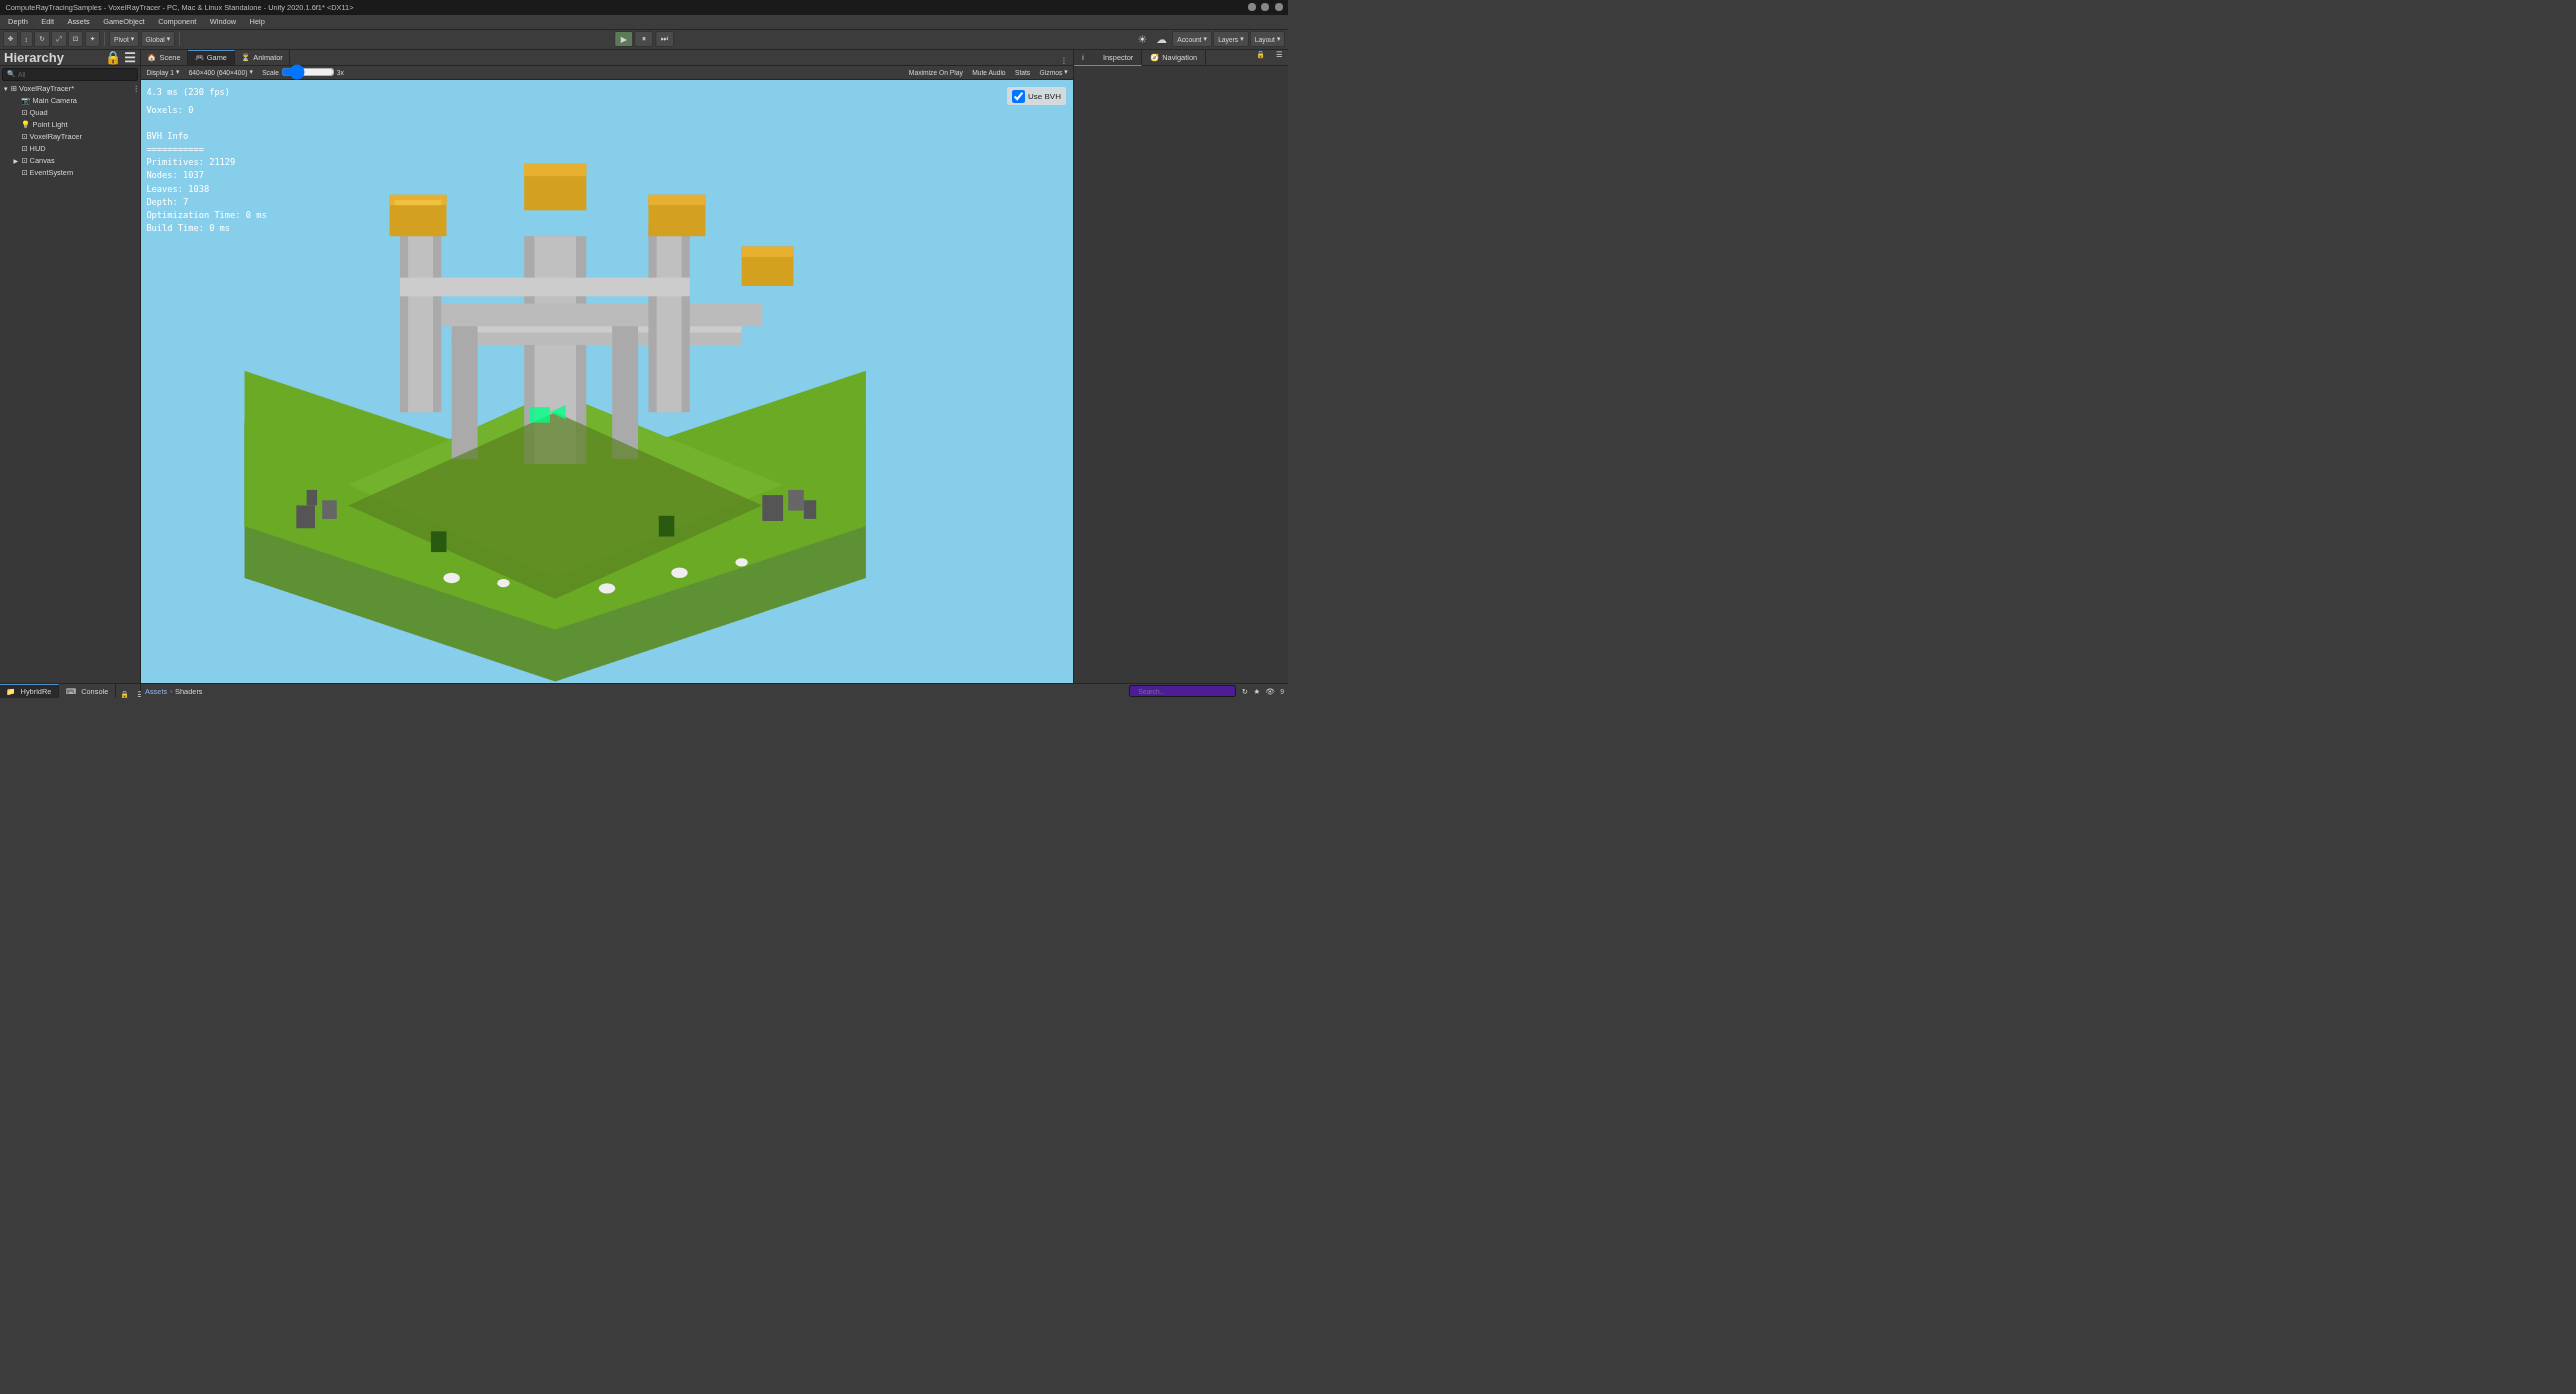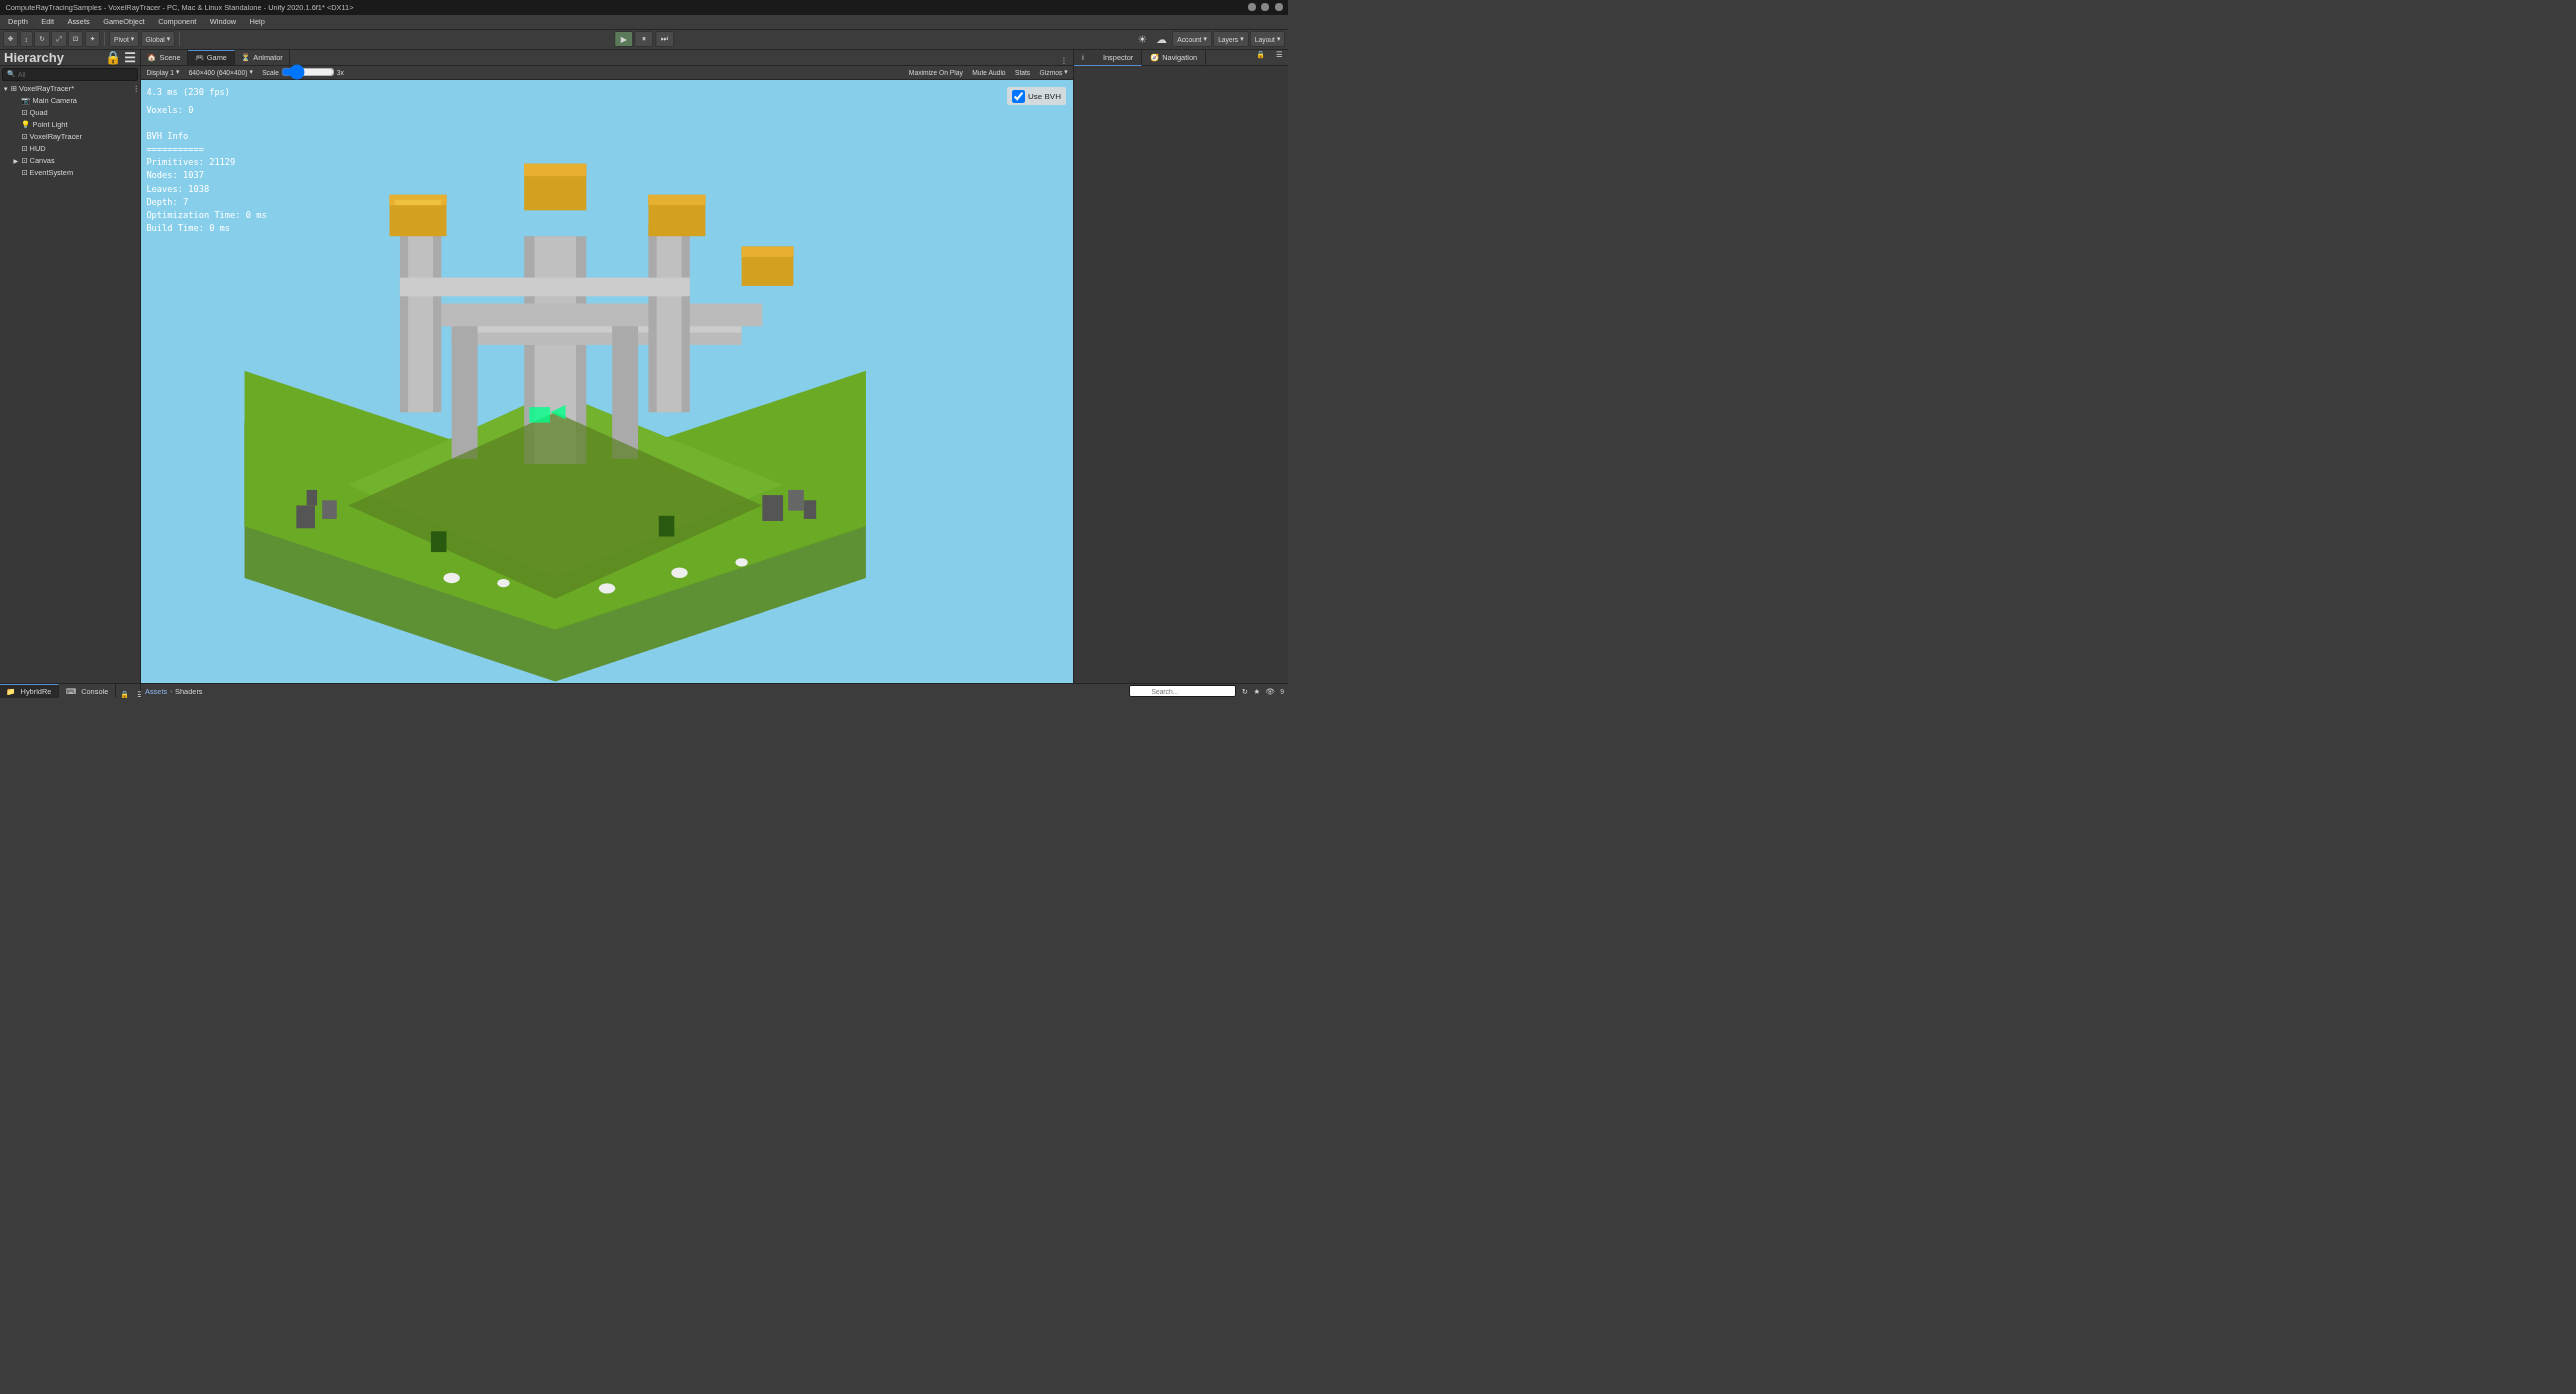--- a/index.html
+++ b/index.html
@@ -726,21 +726,21 @@
   <div id="asset-main">
 
     <div style="height:16px;background:#3c3c3c;display:flex;align-items:center;padding:0 4px;gap:5.4px;border-bottom:0.7px solid #252525;">
       <div class="asset-breadcrumb" style="background:transparent;border:none;height:auto;padding:0;">
         <span style="cursor:pointer;color:#8ab4e8;">Assets</span>
         <span class="breadcrumb-sep">›</span>
         <span style="cursor:pointer;color:#d4d4d4;">Shaders</span>
       </div>
       <div style="flex:1;"></div>
 
-      <input type="text" placeholder="Search..." style="background: #ffffff; border: 0.7px solid rgb(26, 26, 26); border-radius: 2px; padding: 0px 21px; color: rgb(136, 136, 136); height: 12px; width: 107px; font-size: 6.7px;">
+      <input type="text" placeholder="Search..." style="background: #4c1d95; border: 0.7px solid rgb(26, 26, 26); border-radius: 2px; padding: 0px 8px; color: rgb(136, 136, 136); height: 12px; width: 107px; font-size: 6.7px;">
 
       <span style="cursor:pointer;">↻</span>
       <span style="cursor:pointer;">★</span>
       <span style="cursor:pointer;">👁</span>
       <span style="font-size:6.7px;">9</span>
     </div>
 
     <div class="asset-grid">
 
       <div class="asset-item">

